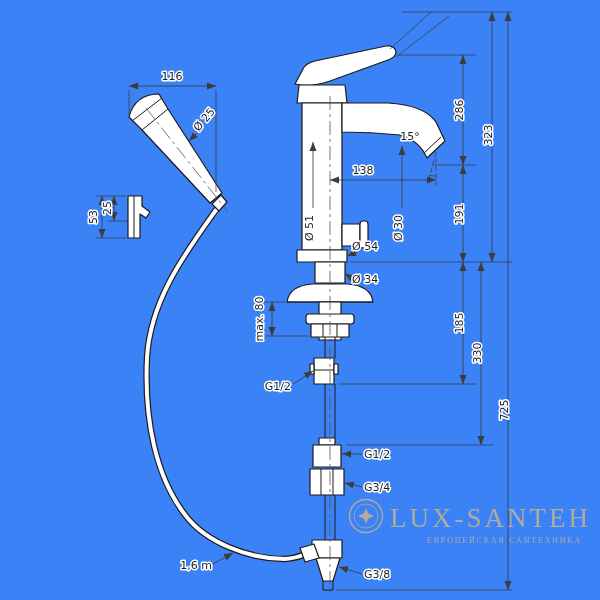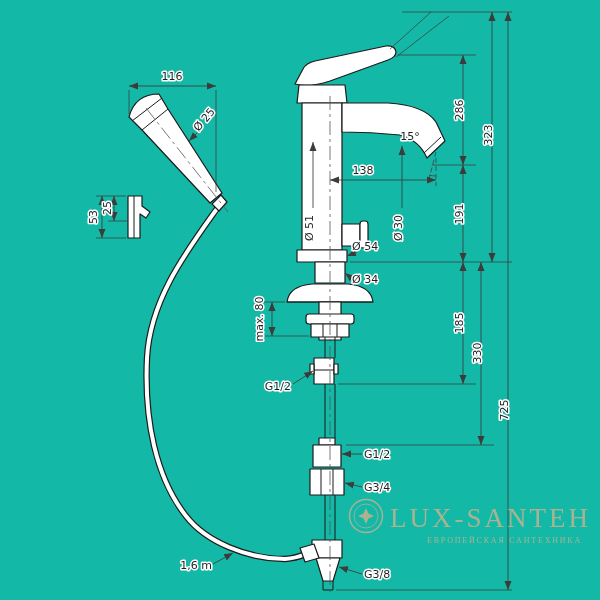--- a/index.html
+++ b/index.html
@@ -1,16 +1,16 @@
 <!DOCTYPE html>
 <html><head>
 <meta charset="utf-8">
 <style>
   html,body{margin:0;padding:0;background:#fff;}
-  .page{width:600px;height:600px;position:relative;background:#14b8a6;overflow:hidden;}
+  .page{width:600px;height:600px;position:relative;background:#3b82f6;overflow:hidden;}
   svg{display:block;}
   .part{fill:#fff;stroke:#1b1b1b;stroke-width:1.2;stroke-linejoin:round;}
   .pline{fill:none;stroke:#1b1b1b;stroke-width:1;}
   .ext{fill:none;stroke:#3c3c3c;stroke-width:.75;}
   .dim{fill:none;stroke:#3c3c3c;stroke-width:.85;}
   .dash{stroke-dasharray:5 3;}
   .cl{fill:none;stroke:#555;stroke-width:.8;stroke-dasharray:14 4 3 4;}
   .hoseO{fill:none;stroke:#1b1b1b;stroke-width:6.4;stroke-linecap:round;}
   .hoseI{fill:none;stroke:#fff;stroke-width:4;stroke-linecap:round;}
   text{font-family:"DejaVu Sans",sans-serif;font-size:11px;fill:#1f1f1f;}

